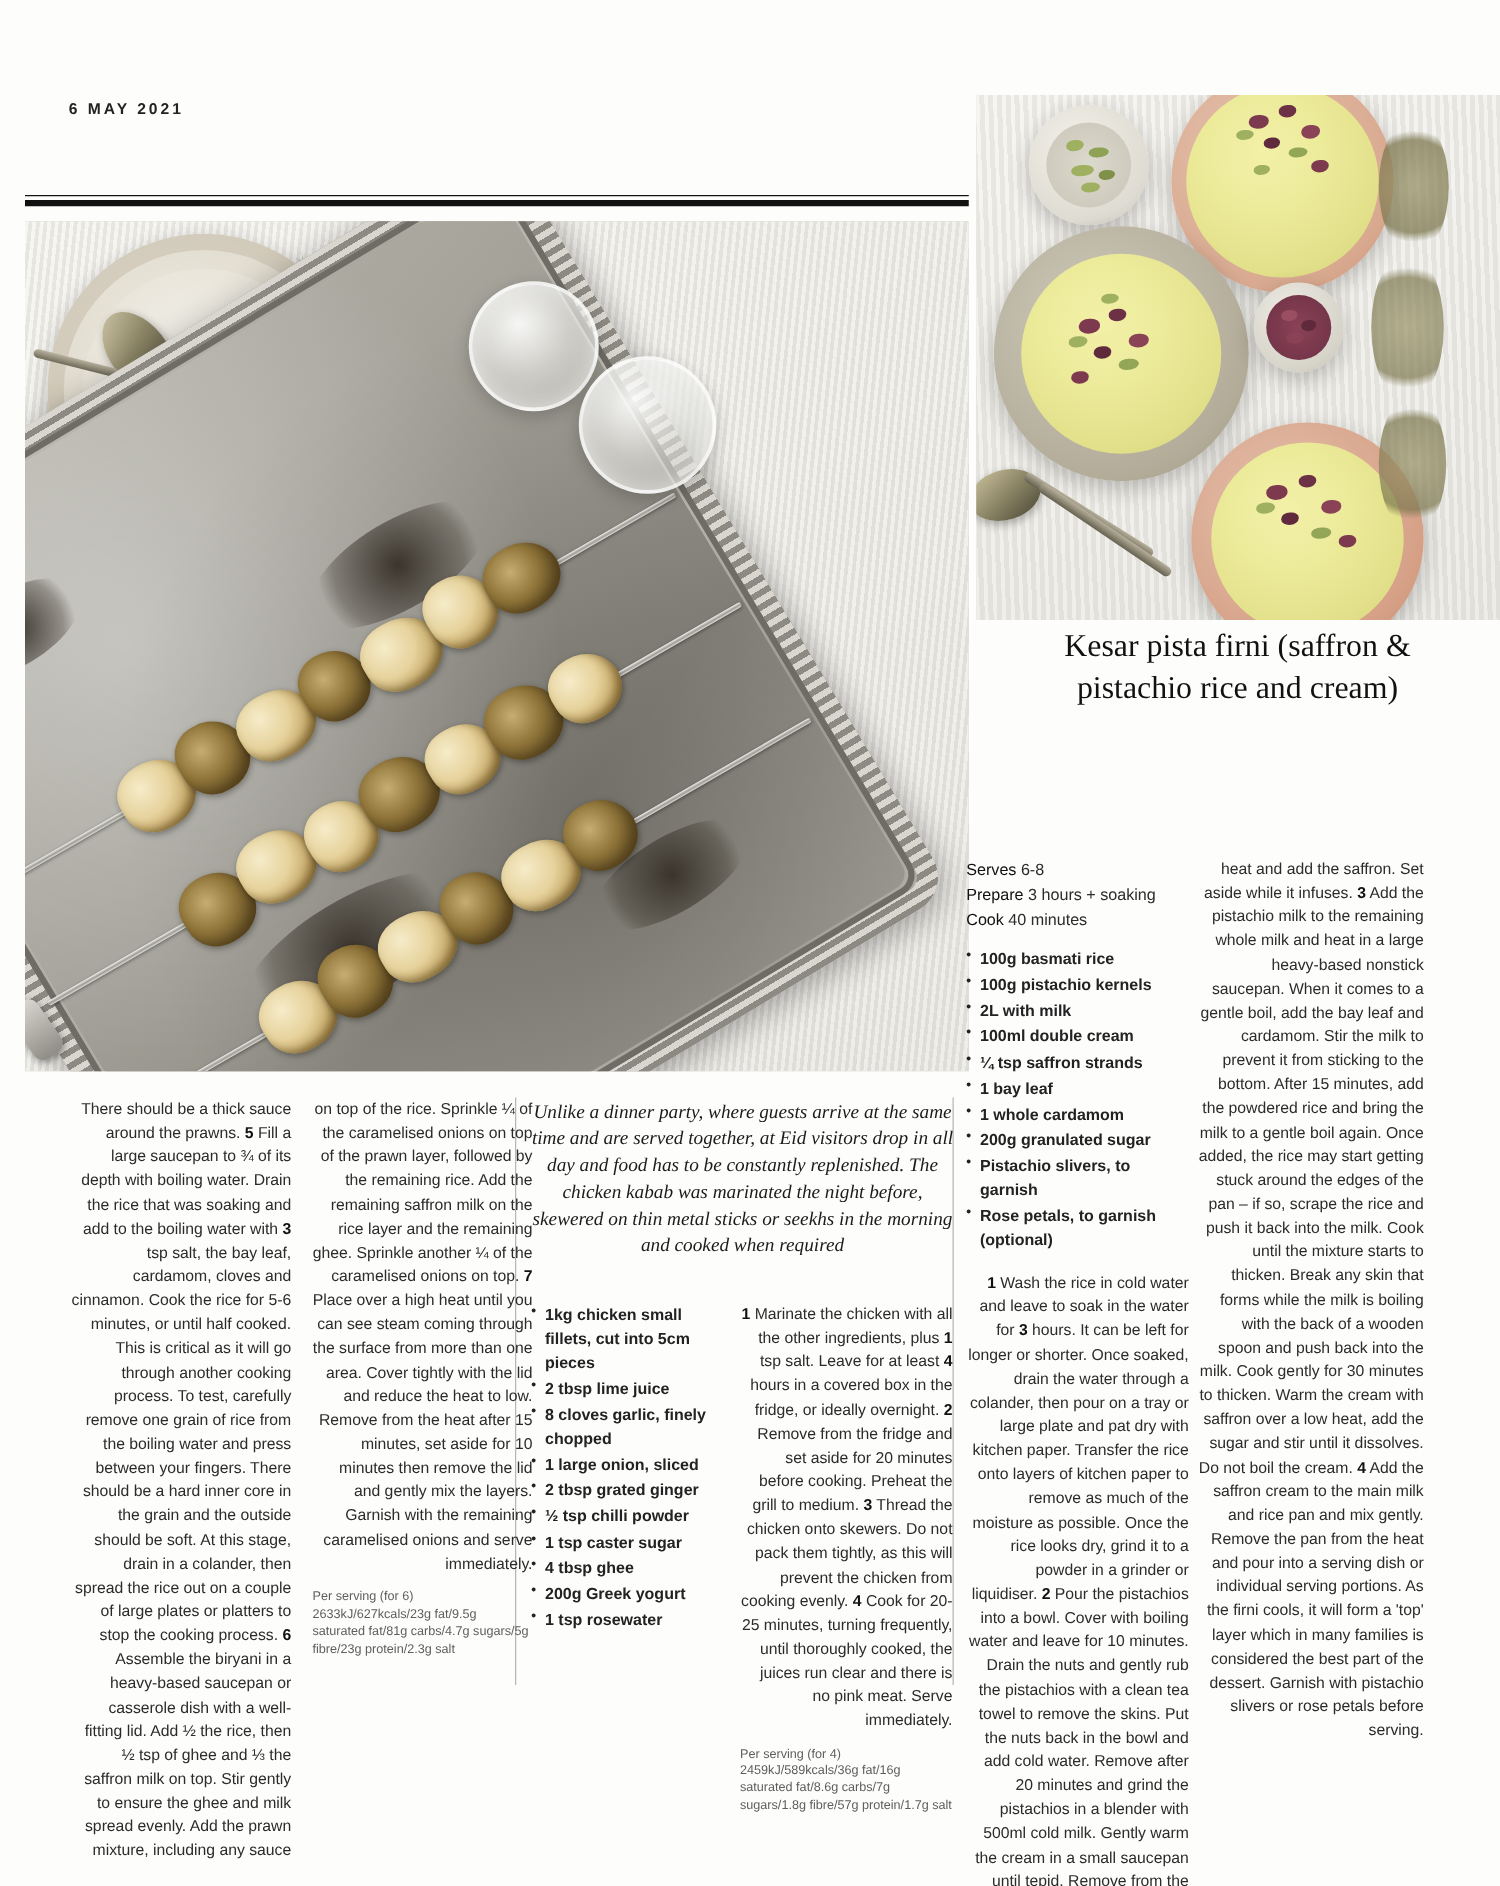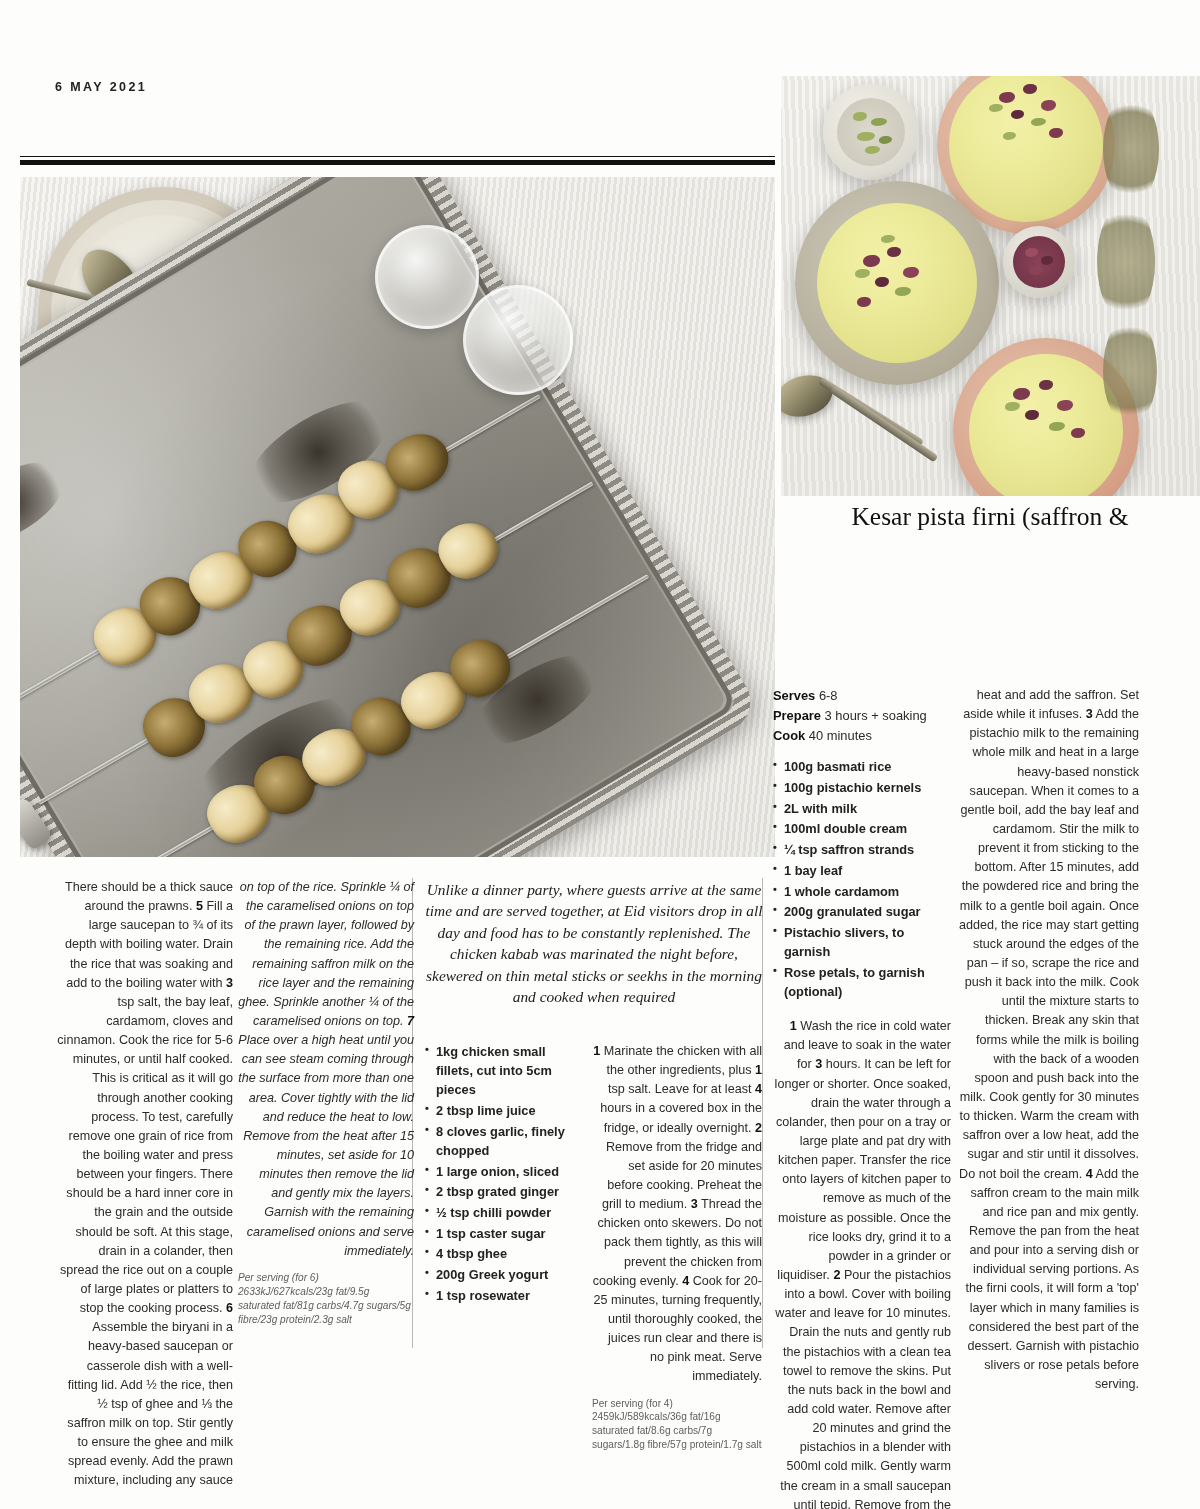--- a/index.html
+++ b/index.html
@@ -172,38 +172,38 @@
   }
   .firni-standfirst{
     position:absolute; left:790px; top:567px; width:400px;
     font-family:"Liberation Serif", serif;
     font-style:italic; font-size:16.3px; line-height:1.42; color:#1b1b1b;
   }
 
   
   .col { position:absolute; top:878px; width:176px; }
   .c1 { left:57px; }
-  .c2 { left:238px;font-style:italic; }
+  .c2 { left:250px; }
   .c3 { left:425px; top:1042px; width:160px;}
   .c4 { left:592px; top:1042px; width:170px;}
   .c5 { left:773px; top:686px; width:178px;}
   .c6 { left:957px; top:686px; width:182px;}
 
   .vrule{
     position:absolute; width:1px; background:#b9b7b2;
   }
 
   .body-txt{
     font-size:12.6px; line-height:1.52; color:#2b2b2b; text-align:right;
     font-family:"Liberation Sans", sans-serif;
   }
   .body-txt b, .stepnum { font-weight:700; color:#111; }
 
   .meta{ font-size:12.9px; line-height:1.56; color:#2b2b2b; margin-bottom:11px;}
-  .meta .lab{ font-weight:700; color:#111;margin-top:12px; }
+  .meta .lab{ font-weight:400; color:#111;margin-top:12px; }
 
   ul.ingr{ list-style:none; font-size:12.8px; line-height:1.5; color:#222; }
   ul.ingr li{ position:relative; padding-left:11px; margin-bottom:1.5px; font-weight:600;}
   ul.ingr li::before{
     content:"•"; position:absolute; left:0; top:-1px; color:#222; font-size:11px;
   }
 
   .nutri{
     font-size:10.1px; line-height:1.38; color:#5e5e5e; margin-top:10px;
   }
@@ -346,20 +346,21 @@
     <div class="grain-col" style="left:316px;top:126px;width:58px;height:120px;opacity:.7;"></div>
     <div class="grain-col" style="left:322px;top:240px;width:54px;height:110px;opacity:.72;"></div>
 
     <div class="d-spoon" style="left:-6px;top:300px;width:58px;height:40px;transform:rotate(-16deg);"></div>
     <div class="d-spoon-stem" style="left:30px;top:332px;width:120px;transform:rotate(32deg);"></div>
     <div class="d-spoon-stem" style="left:40px;top:344px;width:126px;transform:rotate(34deg);"></div>
   </div>
 
   <div class="firni-head">
     <div>Kesar pista firni (saffron &amp;</div>
+    <div>pistachio rice and cream)</div>
   </div>
 
   <div class="vrule" style="left:412px;top:878px;height:470px;"></div>
   <div class="vrule" style="left:762px;top:878px;height:470px;"></div>
 
   <div class="col c1">
     <div class="body-txt">There should be a thick sauce around the prawns. <b>5</b> Fill a large saucepan to ¾ of its depth with boiling water. Drain the rice that was soaking and add to the boiling water with <b>3</b> tsp salt, the bay leaf, cardamom, cloves and cinnamon. Cook the rice for 5-6 minutes, or until half cooked. This is critical as it will go through another cooking process. To test, carefully remove one grain of rice from the boiling water and press between your fingers. There should be a hard inner core in the grain and the outside should be soft. At this stage, drain in a colander, then spread the rice out on a couple of large plates or platters to stop the cooking process. <b>6</b> Assemble the biryani in a heavy-based saucepan or casserole dish with a well-fitting lid. Add ½ the rice, then ½ tsp of ghee and ⅓ the saffron milk on top. Stir gently to ensure the ghee and milk spread evenly. Add the prawn mixture, including any sauce</div>
   </div>
 
   <div class="col c2">

